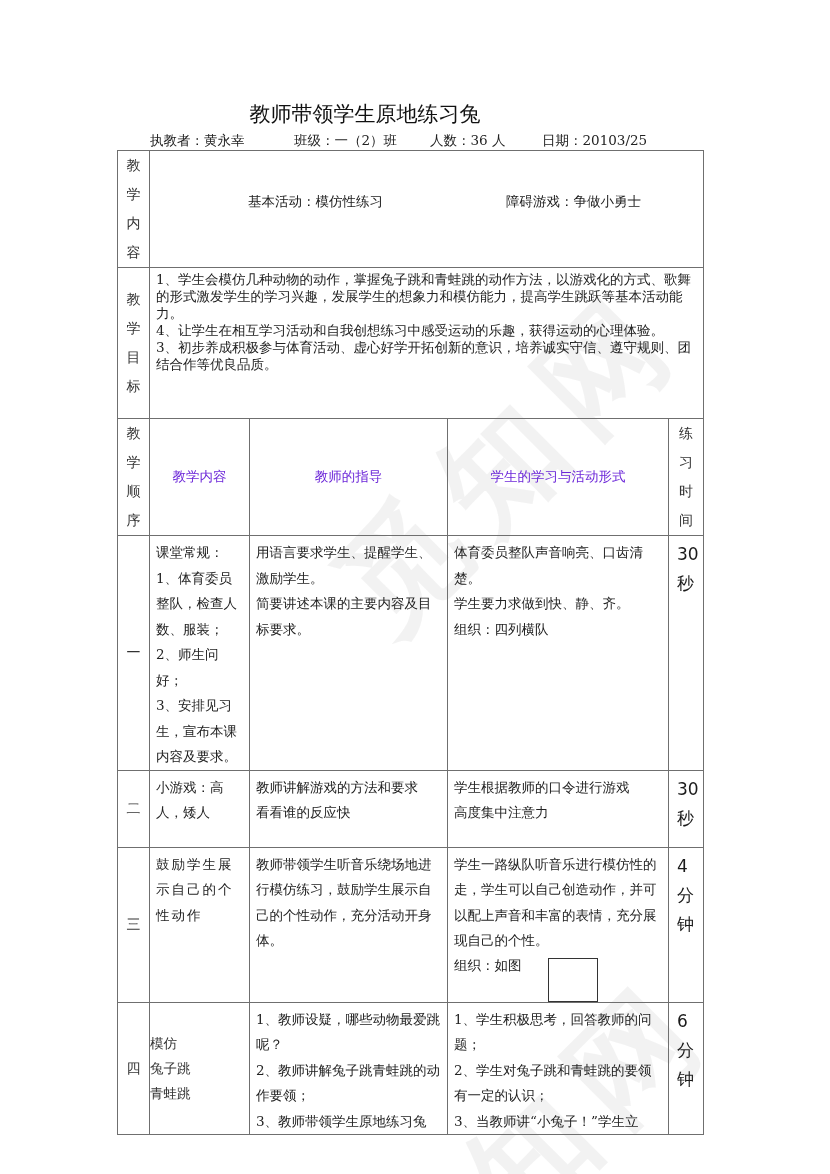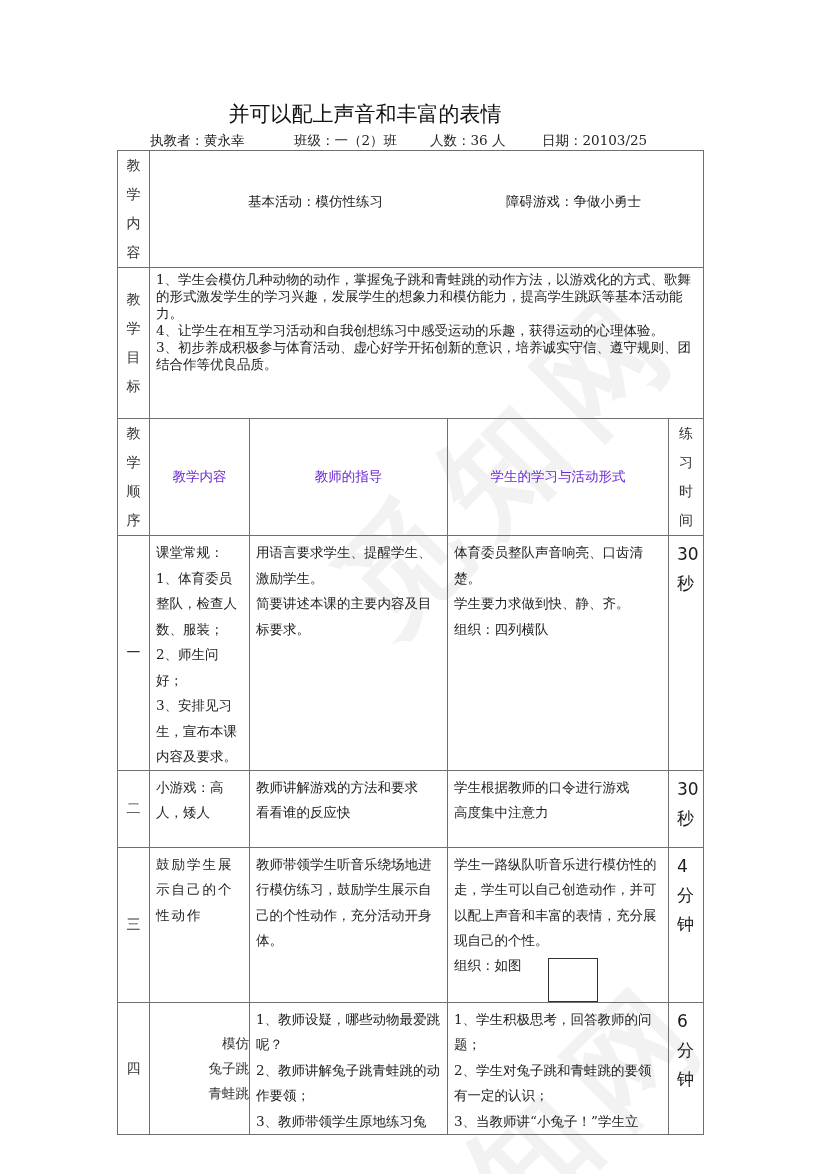--- a/index.html
+++ b/index.html
@@ -13,34 +13,34 @@
            color:#111; padding-left:-10px; }
   .title span { position:relative; left:-50px; }
   .meta { position:absolute; top:132px; left:150px; font-size:13.5px; color:#222; white-space:nowrap; }
   .meta span { position:absolute; white-space:nowrap; }
   table.plan { position:absolute; left:117px; top:150px; width:586px;
                border-collapse:collapse; table-layout:fixed; font-size:13.5px; }
   table.plan td { border:1.5px solid #6f6f6f; vertical-align:top; padding:0; }
   .vert { text-align:center; vertical-align:middle !important; line-height:29px; font-size:14px; color:#333; }
   .vert div { width:100%; }
   .cell { padding:4px 6px 0 6px !important; line-height:25.5px; color:#222; }
-  .mid { vertical-align:middle !important; text-align:right; }
+  .mid { vertical-align:middle !important; text-align:left; }
   .num { font-family:"DejaVu Sans","Liberation Sans",sans-serif; font-size:14px; }
   .time { padding:4px 4px 0 8px !important; line-height:29px; font-size:17px; }
   .box { display:inline-block; width:48px; height:42px; border:1.5px solid #333; vertical-align:top; margin-left:26px; margin-top:4px; }
   .hdr { text-align:center; vertical-align:middle !important; color:#6d28d9; }
   .goal p { margin:0; }
 </style>
 </head>
 <body>
 
 <div class="watermark" style="left:300px; top:380px;">觅知网</div>
 <div class="watermark" style="left:330px; top:1070px;">觅知网</div>
 
-<div class="title"><span>并可以配上声音和丰富的表情</span></div>
+<div class="title"><span>教师带领学生原地练习兔</span></div>
 
 <div class="meta">
   <span style="left:0">执教者：黄永幸</span>
   <span style="left:144px">班级：一（2）班</span>
   <span style="left:280px">人数：36 人</span>
   <span style="left:392px">日期：20103/25</span>
 </div>
 
 <table class="plan">
   <colgroup>

